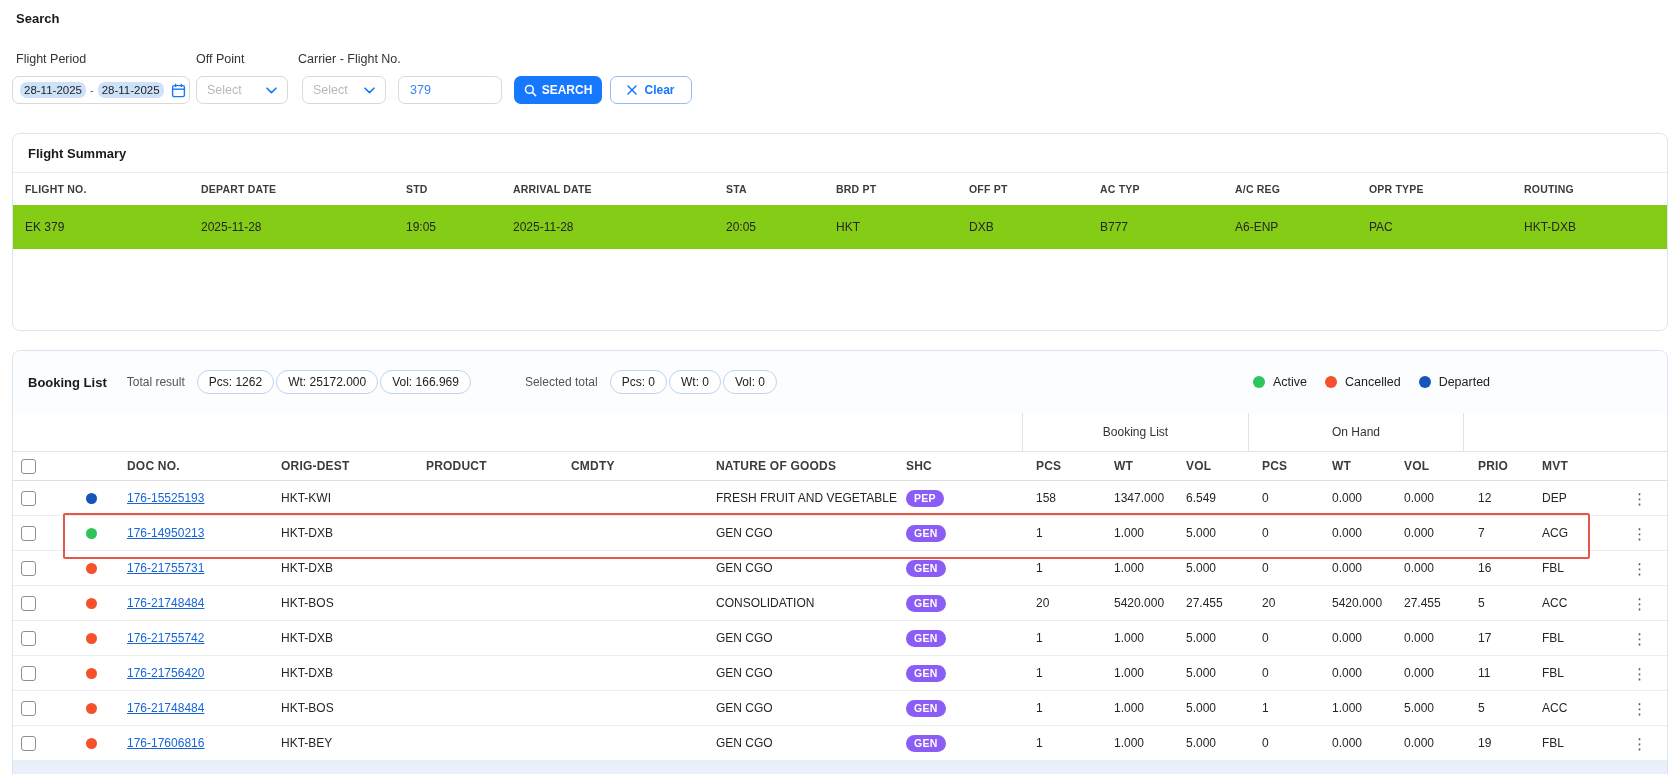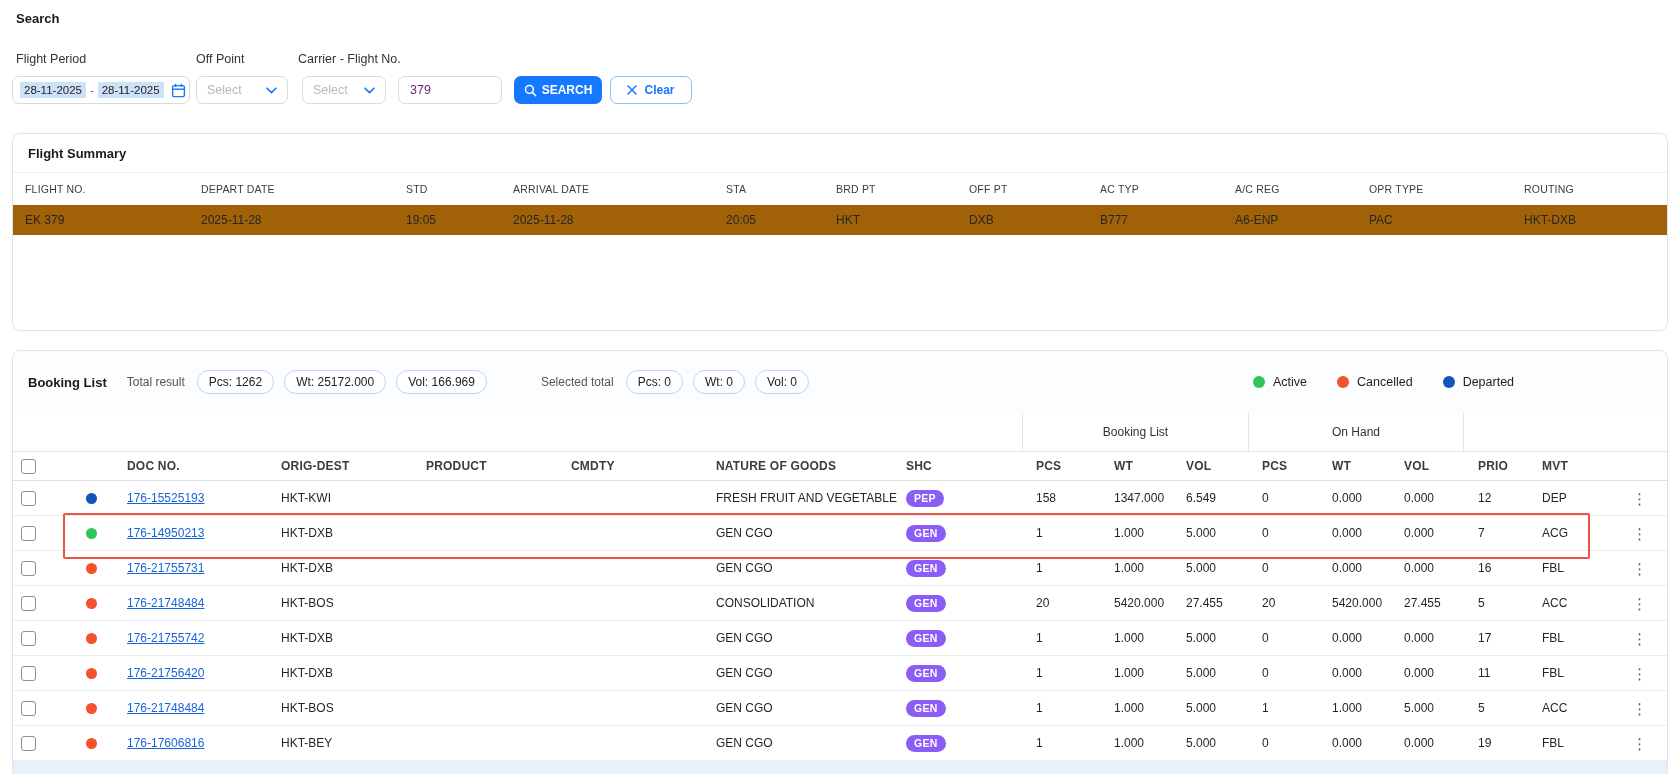--- a/index.html
+++ b/index.html
@@ -7,53 +7,53 @@
     width:1677px;height:774px;overflow:hidden;position:relative;
     background:#fff;font-family:"Liberation Sans",sans-serif;color:#262626;
   }
   
   .search-area{position:absolute;left:0;top:0;width:1677px;height:125px}
   .search-title{position:absolute;left:16px;top:11px;font-size:13px;font-weight:bold;color:#1a1a1a}
   .field-label{position:absolute;top:52px;font-size:12.5px;color:#333}
   .lbl-period{left:16px}.lbl-off{left:196px}.lbl-carrier{left:298px}
   .date-range{position:absolute;left:12px;top:76px;width:178px;height:28px;border:1px solid #d9d9d9;
     border-radius:7px;display:flex;align-items:center;padding:0 7px;gap:4px;box-sizing:border-box;background:#fff;cursor:pointer}
-  .date-chip{background:#cde1f8;border-radius:0;padding:2px 4px;font-size:11.5px;color:#1f1f1f;white-space:nowrap}
+  .date-chip{background:#cde1f8;border-radius:7px;padding:2px 4px;font-size:11.5px;color:#1f1f1f;white-space:nowrap}
   .date-sep{color:#555;font-size:11px}
   .cal-icon{margin-left:3px;display:flex;align-items:center}
   .select{position:absolute;top:76px;height:28px;border:1px solid #d9d9d9;border-radius:7px;display:flex;
     align-items:center;justify-content:space-between;padding:0 10px;box-sizing:border-box;background:#fff;cursor:pointer}
   .sel-off{left:196px;width:92px}
   .sel-carrier{left:302px;width:84px}
   .placeholder{color:#b8b8b8;font-size:12.5px}
   .flight-no{position:absolute;left:398px;top:76px;width:104px;height:28px;border:1px solid #d9d9d9;border-radius:7px;
-    padding:0 11px;font-size:12.5px;color:#701a75;box-sizing:border-box;font-family:inherit;outline:none}
+    padding:0 11px;font-size:12.5px;color:#3b82f6;box-sizing:border-box;font-family:inherit;outline:none}
   .btn-search{position:absolute;left:514px;top:76px;width:88px;height:28px;background:#1677ff;color:#fff;border:none;
     border-radius:7px;font-size:12px;font-weight:bold;display:flex;align-items:center;justify-content:center;gap:5px;cursor:pointer;font-family:inherit}
   .btn-clear{position:absolute;left:610px;top:76px;width:82px;height:28px;background:#fff;color:#1677ff;border:1px solid #90bdf8;
     border-radius:7px;font-size:12px;font-weight:bold;display:flex;align-items:center;justify-content:center;gap:7px;cursor:pointer;font-family:inherit}
   
   .panel{position:absolute;left:12px;width:1656px;border:1px solid #d9e4f0;border-radius:8px;background:#fff;box-sizing:border-box}
   
   .fs-panel{top:133px;height:198px}
   .fs-title{height:38px;display:flex;align-items:center;padding-left:15px;font-size:13px;font-weight:bold;color:#1a1a1a;border-bottom:1px solid #e9eef6}
   .fs-grid{display:grid;grid-template-columns:176px 205px 107px 213px 110px 133px 131px 135px 134px 155px 1fr}
   .fs-head{height:32px}
-  .fs-cell{padding-left:12px;font-size:10.5px;color:#3c3c3c;font-weight:normal;letter-spacing:.2px;display:flex;align-items:center;white-space:nowrap}
-  .fs-row{height:30px;background:#a16207;cursor:pointer}
+  .fs-cell{padding-left:12px;font-size:10.5px;color:#3c3c3c;font-weight:bold;letter-spacing:.2px;display:flex;align-items:center;white-space:nowrap}
+  .fs-row{height:44px;background:#84cc16;cursor:pointer}
   .fs-row .fs-cell{font-weight:normal;font-size:12px;color:#262626;letter-spacing:0}
   
   .bk-panel{top:350px;height:425px;border-radius:8px 8px 0 0;overflow:hidden}
   .bk-top{height:62px;display:flex;align-items:center;padding-left:15px;position:relative;background:#fbfdff;gap:12px}
   .bk-title{font-size:13px;font-weight:bold;color:#1a1a1a;margin-right:8px}
   .muted{font-size:12px;color:#555}
   .muted.sel{margin-left:42px}
-  .pills{display:flex;gap:10px}
+  .pills{display:flex;gap:2px}
   .pill{border:1px solid #bdd4f1;border-radius:14px;padding:4px 11px;font-size:12px;color:#222;background:#fff;white-space:nowrap}
-  .legend{position:absolute;left:1240px;top:0;height:100%;display:flex;align-items:center;gap:30px}
+  .legend{position:absolute;left:1240px;top:0;height:100%;display:flex;align-items:center;gap:18px}
   .legend-item{display:flex;align-items:center;gap:8px;font-size:12.5px;color:#222}
   .dot{width:12px;height:12px;border-radius:50%;display:inline-block;flex:0 0 auto}
   .row .dot{width:11px;height:11px}
   .bk-group-row{display:grid;grid-template-columns:1009px 226px 216px 1fr;height:39px;border-bottom:1px solid #e3e3e3;box-sizing:border-box;background:#fff}
   .g-cell{display:flex;align-items:center;justify-content:center;font-size:12px;color:#333;border-left:1px solid #e3e3e3}
   .g-onhand{border-right:1px solid #e3e3e3}
   .bk-row{display:grid;grid-template-columns:56px 44px 154px 145px 145px 145px 190px 130px 78px 72px 76px 70px 72px 74px 64px 84px 1fr}
   .bk-head-row{height:29px;border-bottom:1px solid #e0e0e0;box-sizing:border-box;background:#fff}
   .cell{display:flex;align-items:center;padding-left:14px;font-size:12px;color:#262626;white-space:nowrap;overflow:visible}
   .bk-head-row .cell{font-size:12px;font-weight:bold;color:#3c3c3c;letter-spacing:.2px}

